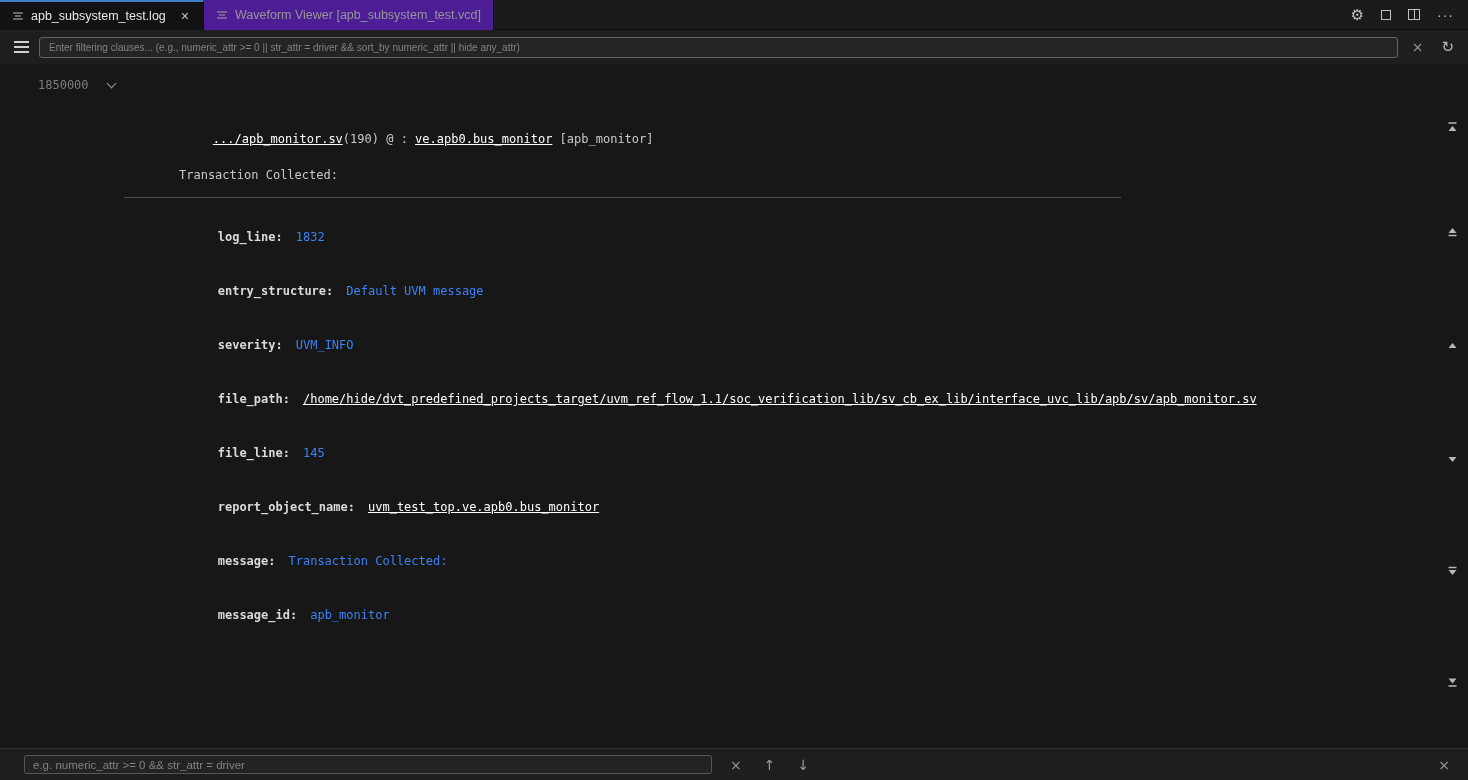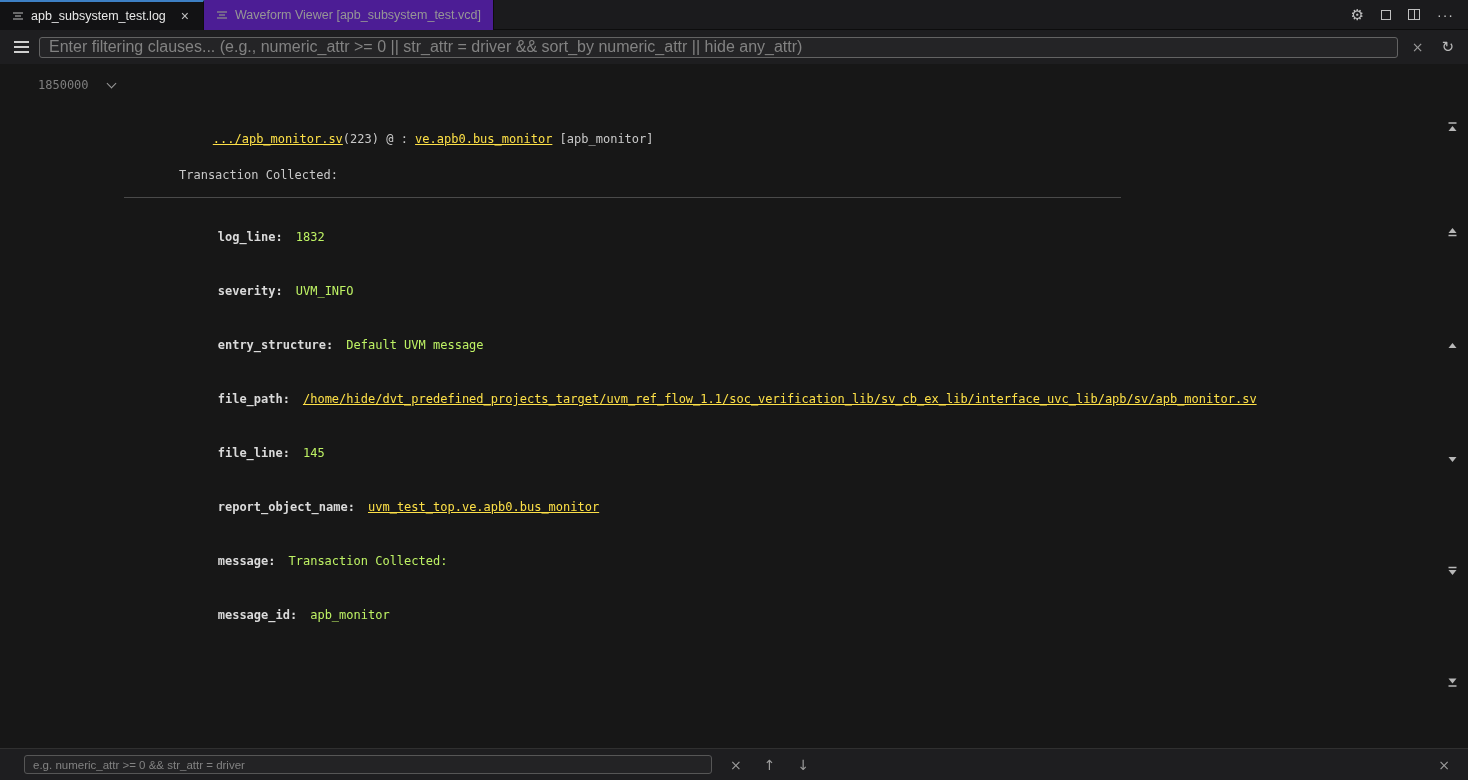--- a/index.html
+++ b/index.html
@@ -24,43 +24,43 @@
   .split { width:12px; height:11px; border:1.2px solid #c0c0c0; position:relative; display:inline-block; }
   .split::after { content:""; position:absolute; left:50%; top:0; bottom:0; width:1.2px; background:#c0c0c0; }
   .dots { font-size:14px; letter-spacing:1px; line-height:1; }
   
   .filterbar { display:flex; align-items:center; height:34px; background:#1e1e20;
                padding:0 10px 0 14px; gap:10px; }
   .hamburger { display:inline-flex; flex-direction:column; gap:3px; }
   .hamburger i { width:15px; height:2px; background:#cfcfcf; }
   .filterbar input {
     flex:1; height:21px; background:#242426; border:1px solid #636363; border-radius:3px;
-    color:#cfcfcf; font-family:"Liberation Sans",sans-serif; font-size:16px; padding:0 9px; outline:none;
+    color:#cfcfcf; font-family:"Liberation Sans",sans-serif; font-size:10px; padding:0 9px; outline:none;
   }
   .filterbar input::placeholder, .bottombar input::placeholder { color:#828282; }
   .icon-btn { color:#9b9b9b; font-size:14px; padding:0 4px; cursor:pointer; background:none; border:none;
               font-family:"DejaVu Sans", sans-serif; }
   .refresh { font-size:15px; color:#b8b8b8; }
   
   .content { position:absolute; top:65px; bottom:32px; left:0; right:0; background:#171717;
              font-family:"DejaVu Sans Mono", monospace; font-size:12px; line-height:18px;
              color:#c9c9c9; overflow:hidden; padding-top:11px;padding-left:24px; }
   .entry { position:relative; }
   .ts { position:absolute; left:14px; top:0; color:#7f7f7f; }
   .chev { position:absolute; left:84px; width:7px; height:7px; border-right:1.4px solid #9a9a9a;
           border-bottom:1.4px solid #9a9a9a; }
   .chev.down  { top:4px; transform:rotate(45deg); }
   .hdr { padding-left:131px; white-space:pre; }
   .msg { padding-left:155px; white-space:pre; }
-  a.lnk { color:#fde047; text-decoration:underline; cursor:pointer;margin-top:16px; }
+  a.lnk { color:#ffffff; text-decoration:underline; cursor:pointer;margin-top:16px; }
   .rule { margin:13px 0 0 100px; width:997px; border-top:1px solid #4a4a4a; }
   .details { margin-top:12px; padding-left:107px; }
   .dline { white-space:pre; }
   .dlabel { font-weight:bold; color:#dadada; }
-  .dval { margin-left:13px; color:#bef264; }
+  .dval { margin-left:13px; color:#3b82f6; }
   .dval:empty { display:none; }
   .expanded-block { margin-bottom:13px; }
   
   .rail { position:absolute; right:3px; top:0; bottom:0; width:22px; }
   .rail .ricon { position:absolute; left:3px; cursor:pointer; }
   
   .bottombar { position:absolute; left:0; right:0; bottom:0; height:32px; background:#1e1e20;
                border-top:1px solid #303030; display:flex; align-items:center; padding:0 14px 0 24px; }
   .bottombar input { width:688px; height:19px; background:#232325; border:1px solid #565656;
                      border-radius:3px; color:#cfcfcf; font-size:11.5px; padding:0 8px; outline:none;
@@ -118,38 +118,38 @@
     <button class="icon-btn">×</button>
     <button class="icon-btn refresh">↻</button>
   </div>
 
   <div class="content">
 
     <div class="entry expanded-block">
       <div class="line hdr">
         <span class="ts">1850000</span>
         <span class="chev down"></span>
-        <a class="lnk">.../apb_monitor.sv</a><span>(223) @ : </span><a class="lnk">ve.apb0.bus_monitor</a><span> [apb_monitor]</span>
+        <a class="lnk">.../apb_monitor.sv</a><span>(190) @ : </span><a class="lnk">ve.apb0.bus_monitor</a><span> [apb_monitor]</span>
       </div>
       <div class="line msg">Transaction Collected:</div>
 
       <div class="rule"></div>
 
       <div class="details">
 
           <div class="dline">
             <span class="dlabel">log_line:</span><span class="dval">1832</span>
           </div>
 
           <div class="dline">
+            <span class="dlabel">entry_structure:</span><span class="dval">Default UVM message</span>
+          </div>
+
+          <div class="dline">
             <span class="dlabel">severity:</span><span class="dval">UVM_INFO</span>
-          </div>
-
-          <div class="dline">
-            <span class="dlabel">entry_structure:</span><span class="dval">Default UVM message</span>
           </div>
 
           <div class="dline">
             <span class="dlabel">file_path:</span><a class="dval lnk">/home/hide/dvt_predefined_projects_target/uvm_ref_flow_1.1/soc_verification_lib/sv_cb_ex_lib/interface_uvc_lib/apb/sv/apb_monitor.sv</a>
           </div>
 
           <div class="dline">
             <span class="dlabel">file_line:</span><span class="dval">145</span>
           </div>
 

